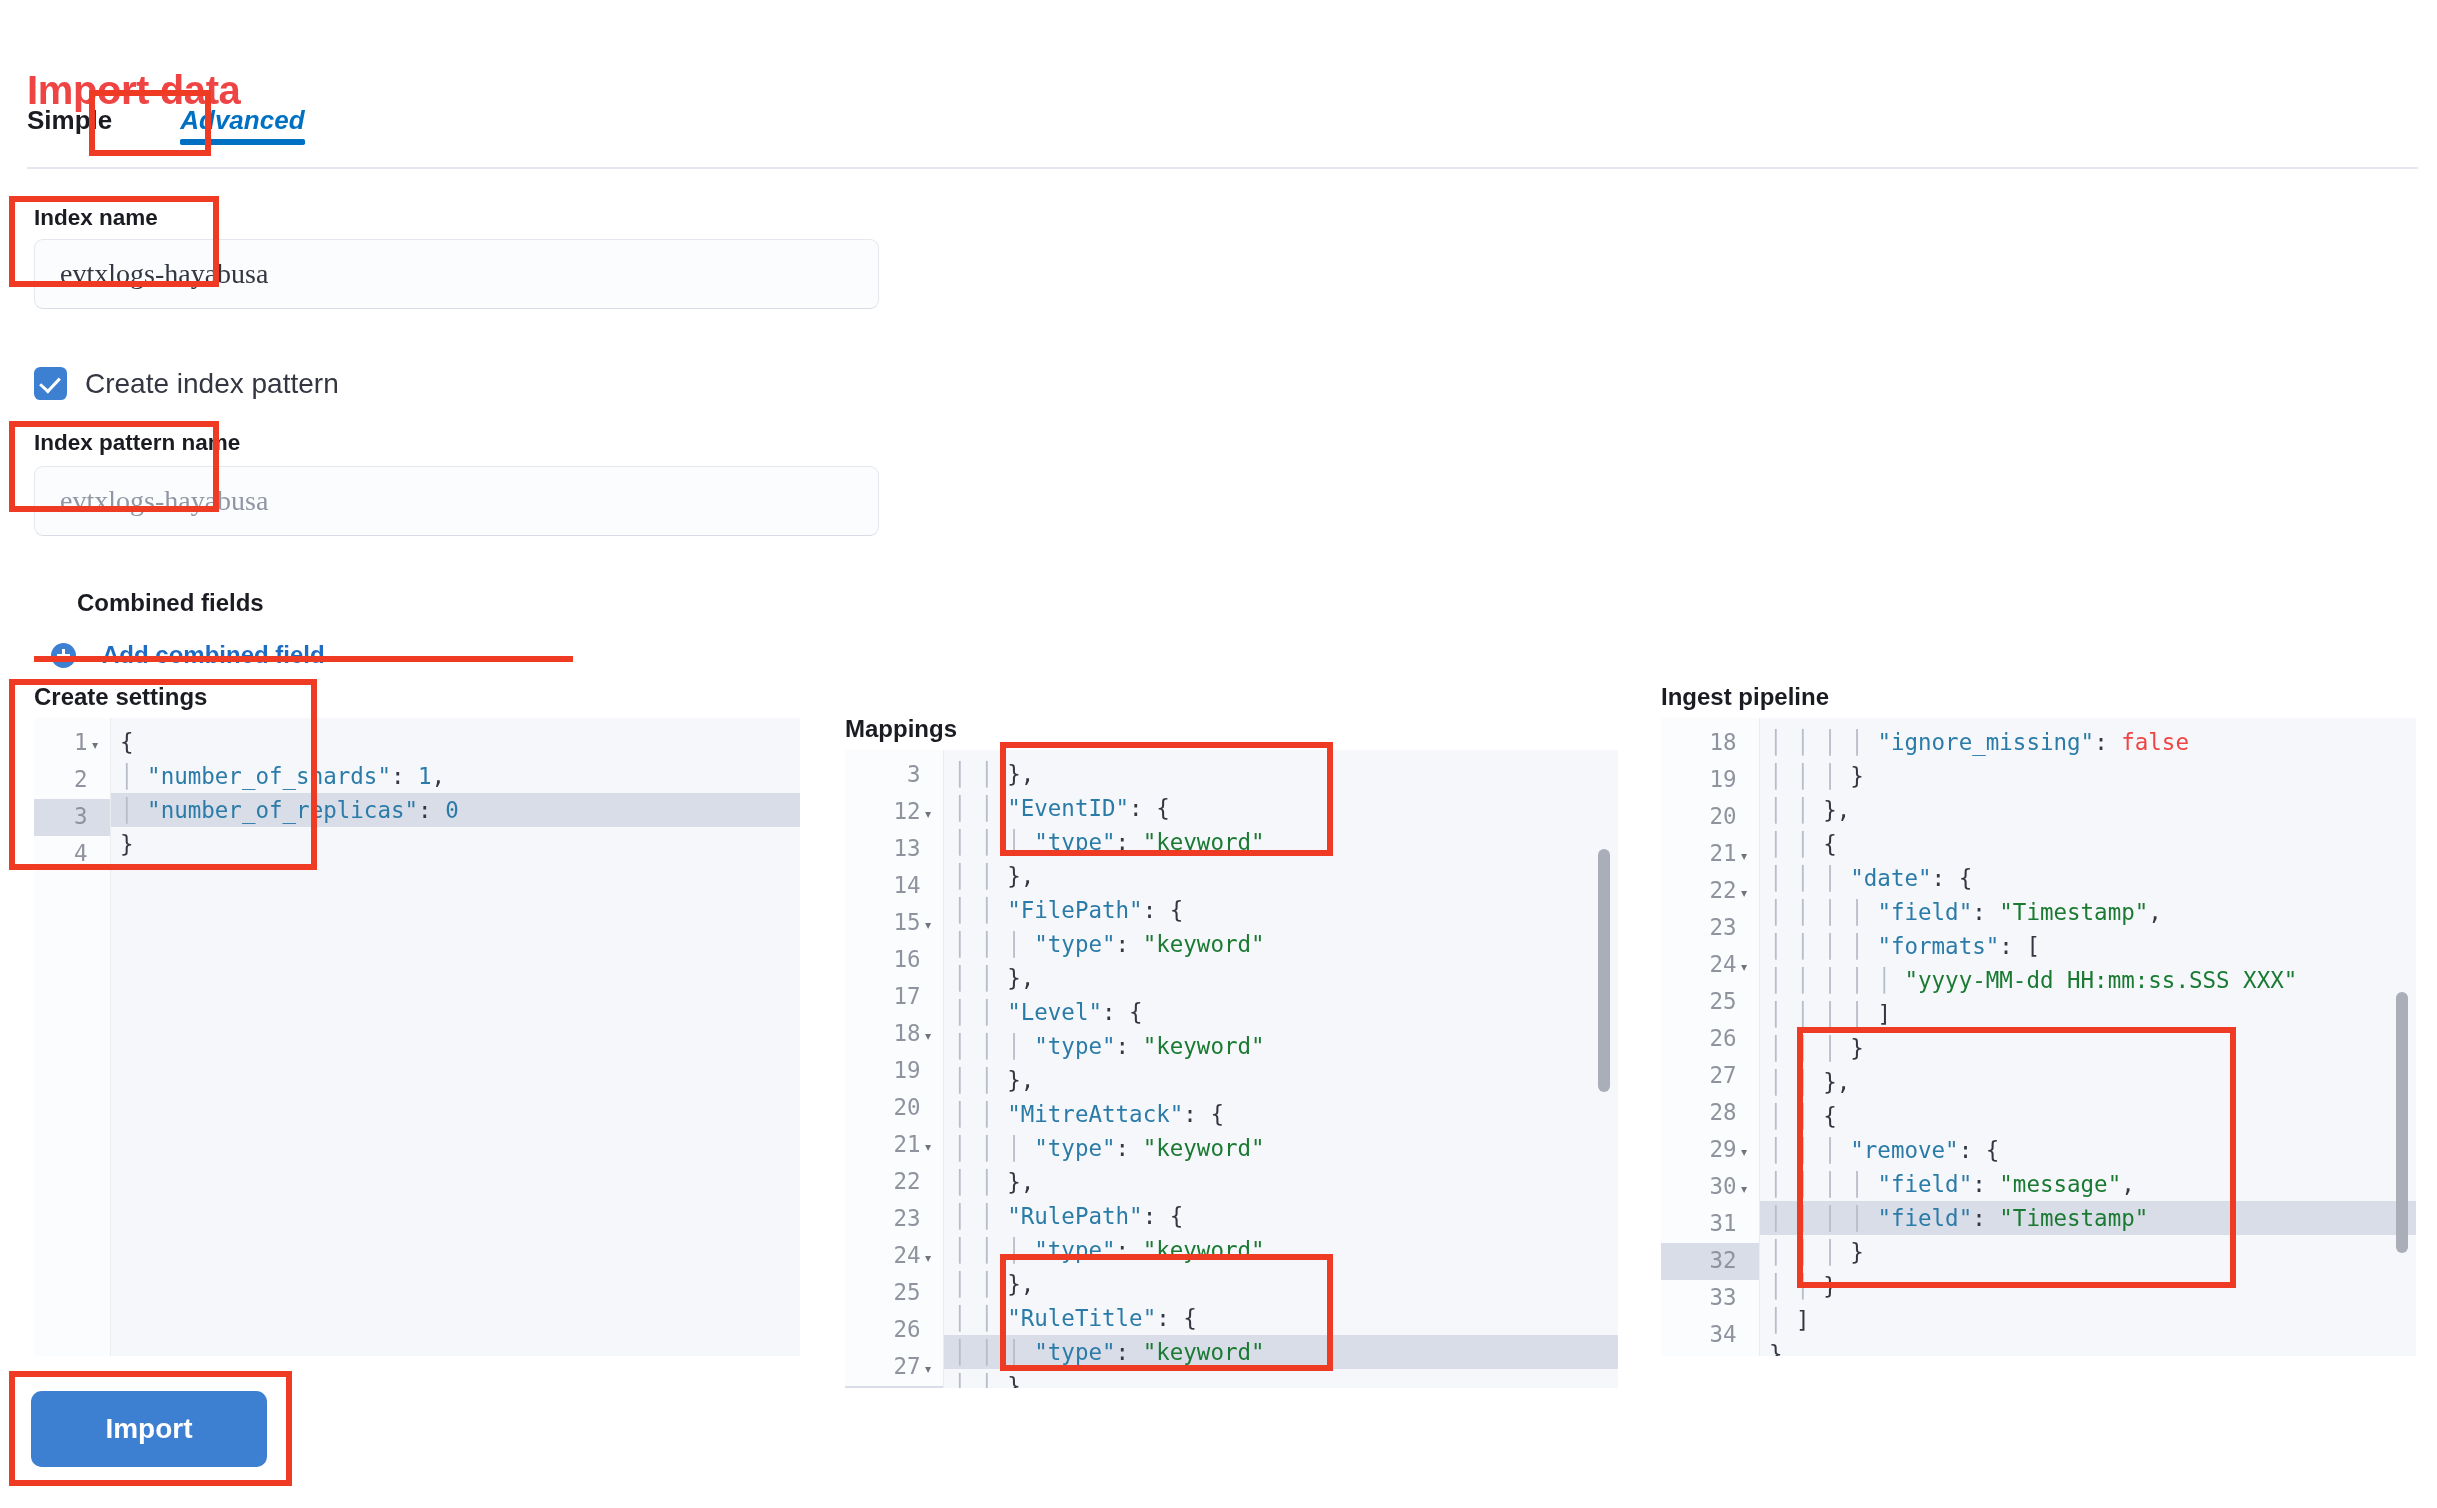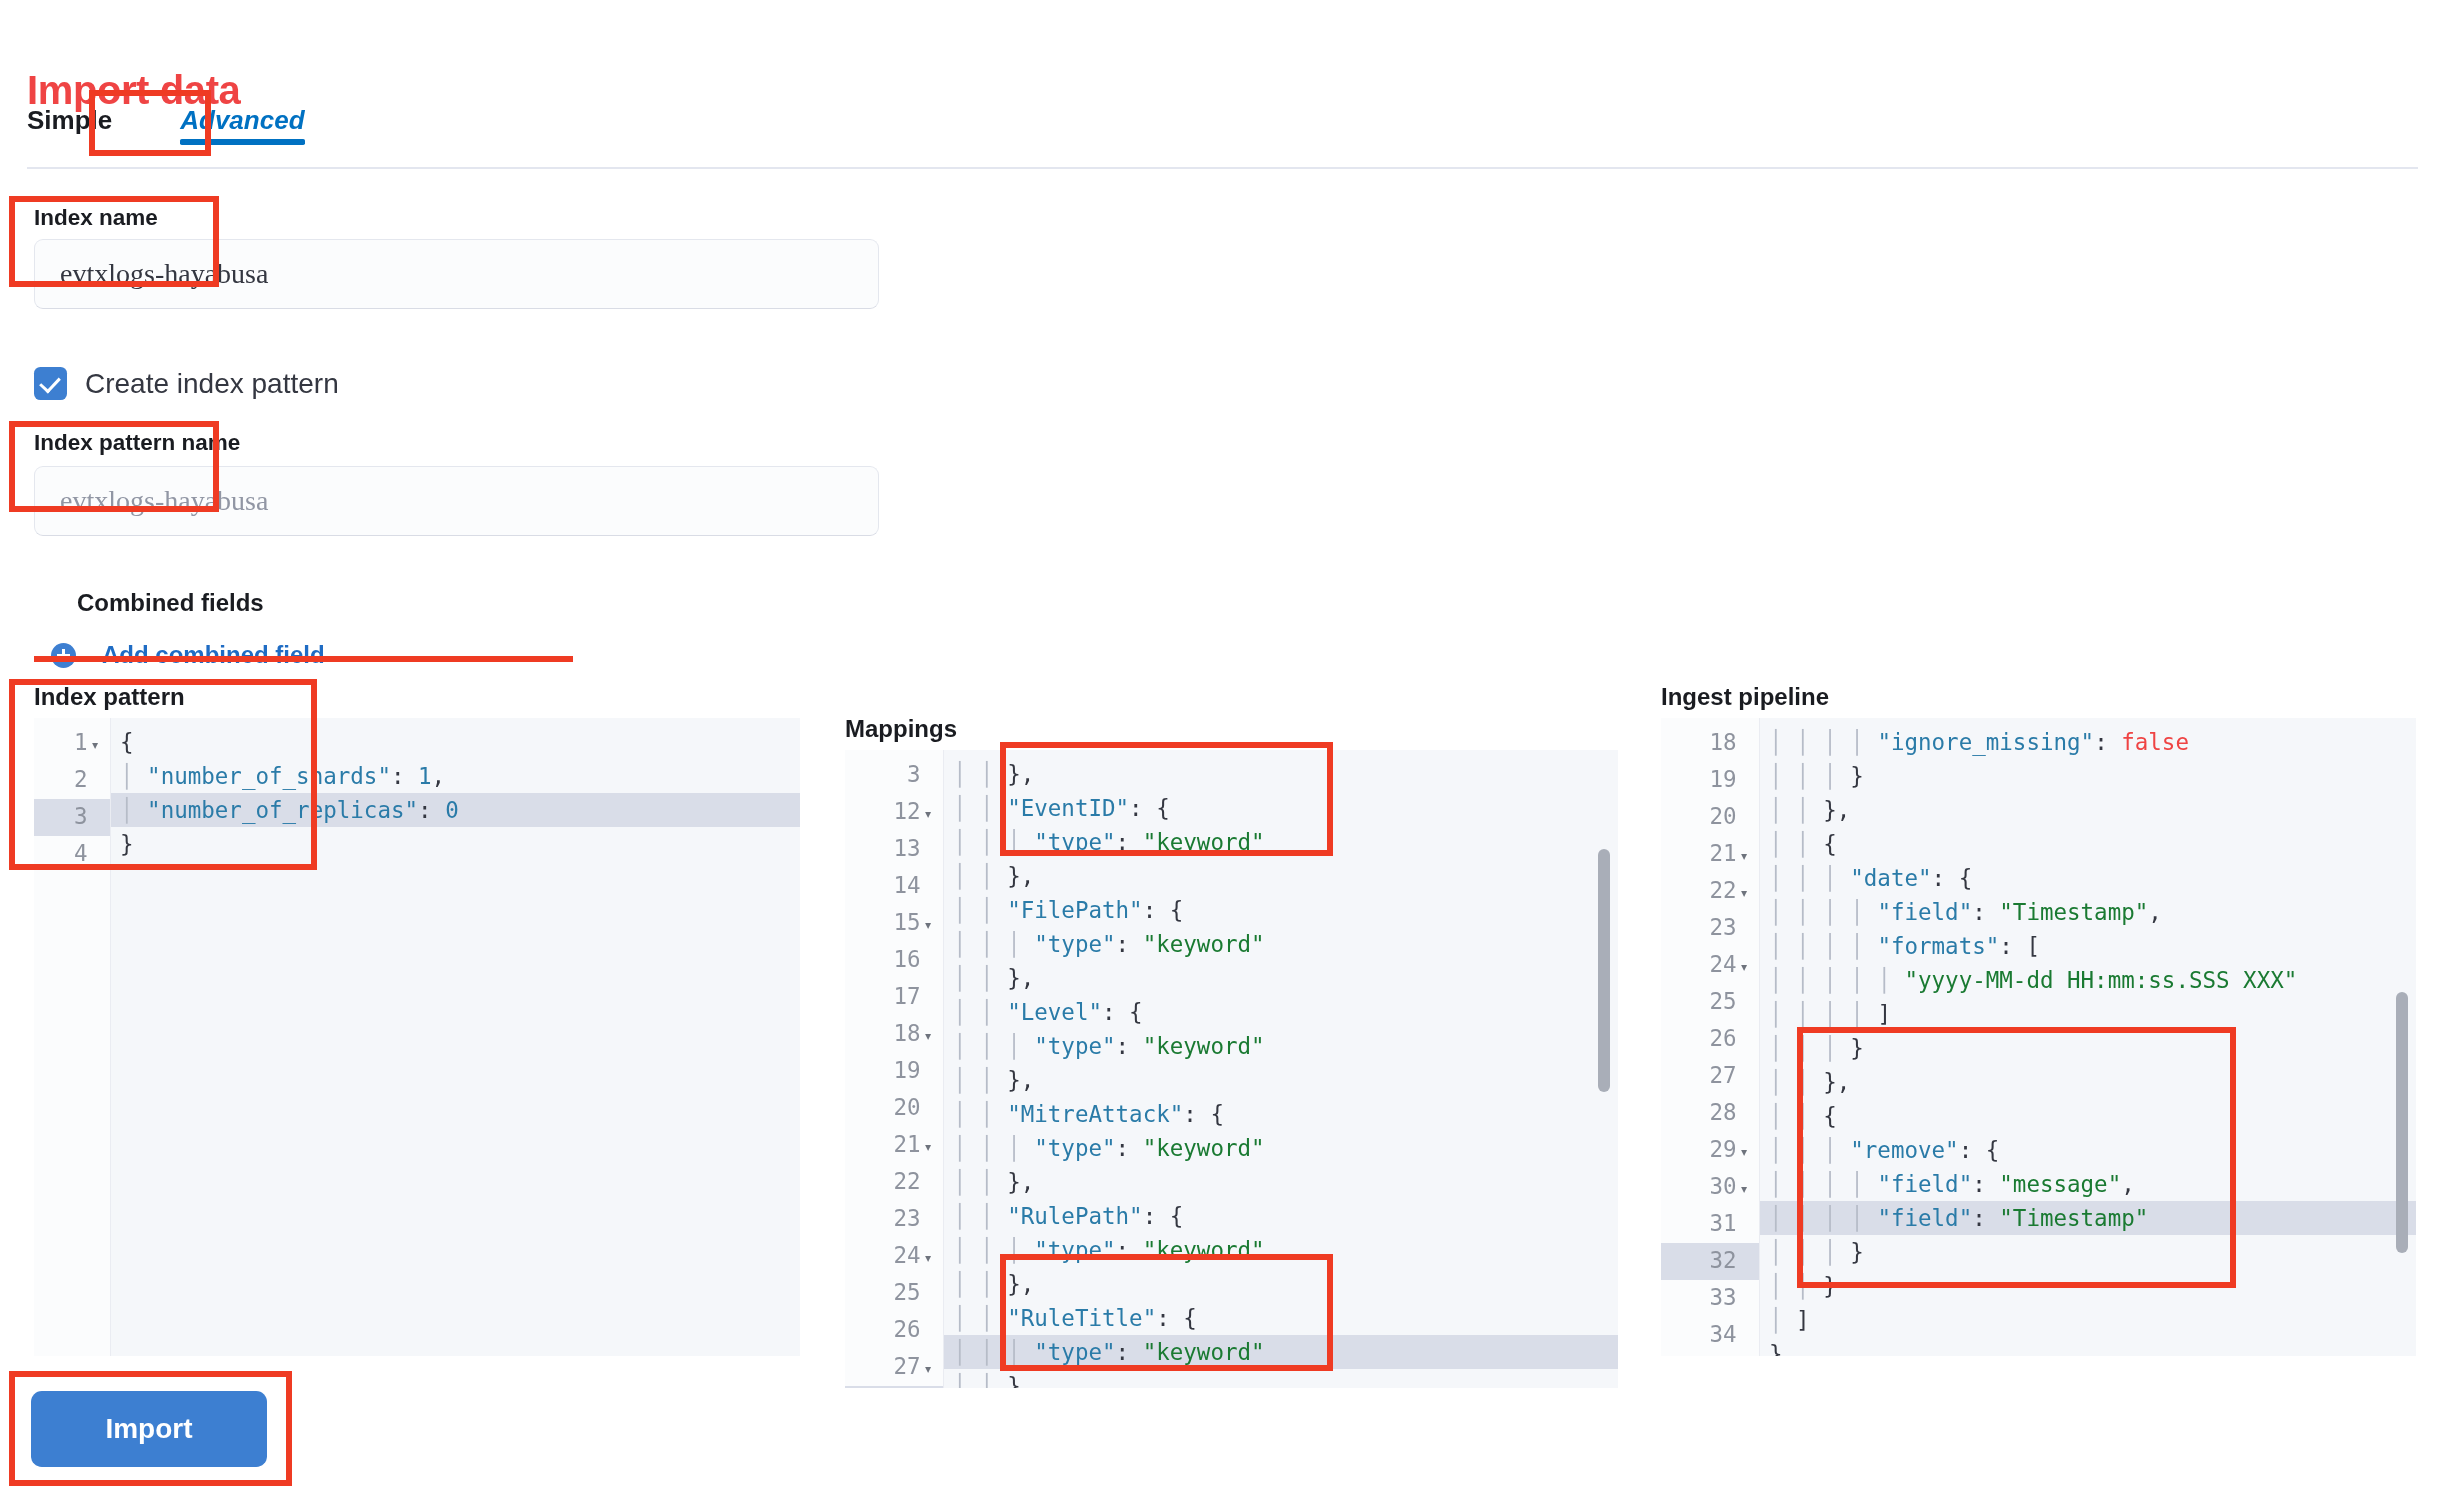--- a/index.html
+++ b/index.html
@@ -283,21 +283,21 @@
 <div class="form-label" style="left:34px; top:430px;">Index pattern name</div>
 <div class="text-input placeholder" style="left:34px; top:466px; width:845px;">evtxlogs-hayabusa</div>
 
 <div id="combined-fields-label">Combined fields</div>
 <div id="add-combined-field">
   <span id="plus-icon"></span>
   <span id="add-combined-field-label">Add combined field</span>
 </div>
 
 <div class="editor-section" style="left:34px; top:683px; width:766px;">
-  <div class="editor-title">Index pattern</div>
+  <div class="editor-title">Create settings</div>
   <div class="editor" id="editor-index-settings" style="height:638px;">
     <div class="gutter" style="width:77px;">
         <div class="ln"><span>1</span><span class="fold">▾</span></div>
         <div class="ln"><span>2</span><span class="fold empty">▾</span></div>
         <div class="ln hl"><span>3</span><span class="fold empty">▾</span></div>
         <div class="ln"><span>4</span><span class="fold empty">▾</span></div>
       </div>
     <div class="code">
         <div class="cl"><span class="p">{</span></div>
         <div class="cl"><span class="ind">│</span>&nbsp;<span class="k">"number_of_shards"</span><span class="p">:</span><span class="p"> </span><span class="n">1</span><span class="p">,</span></div>

